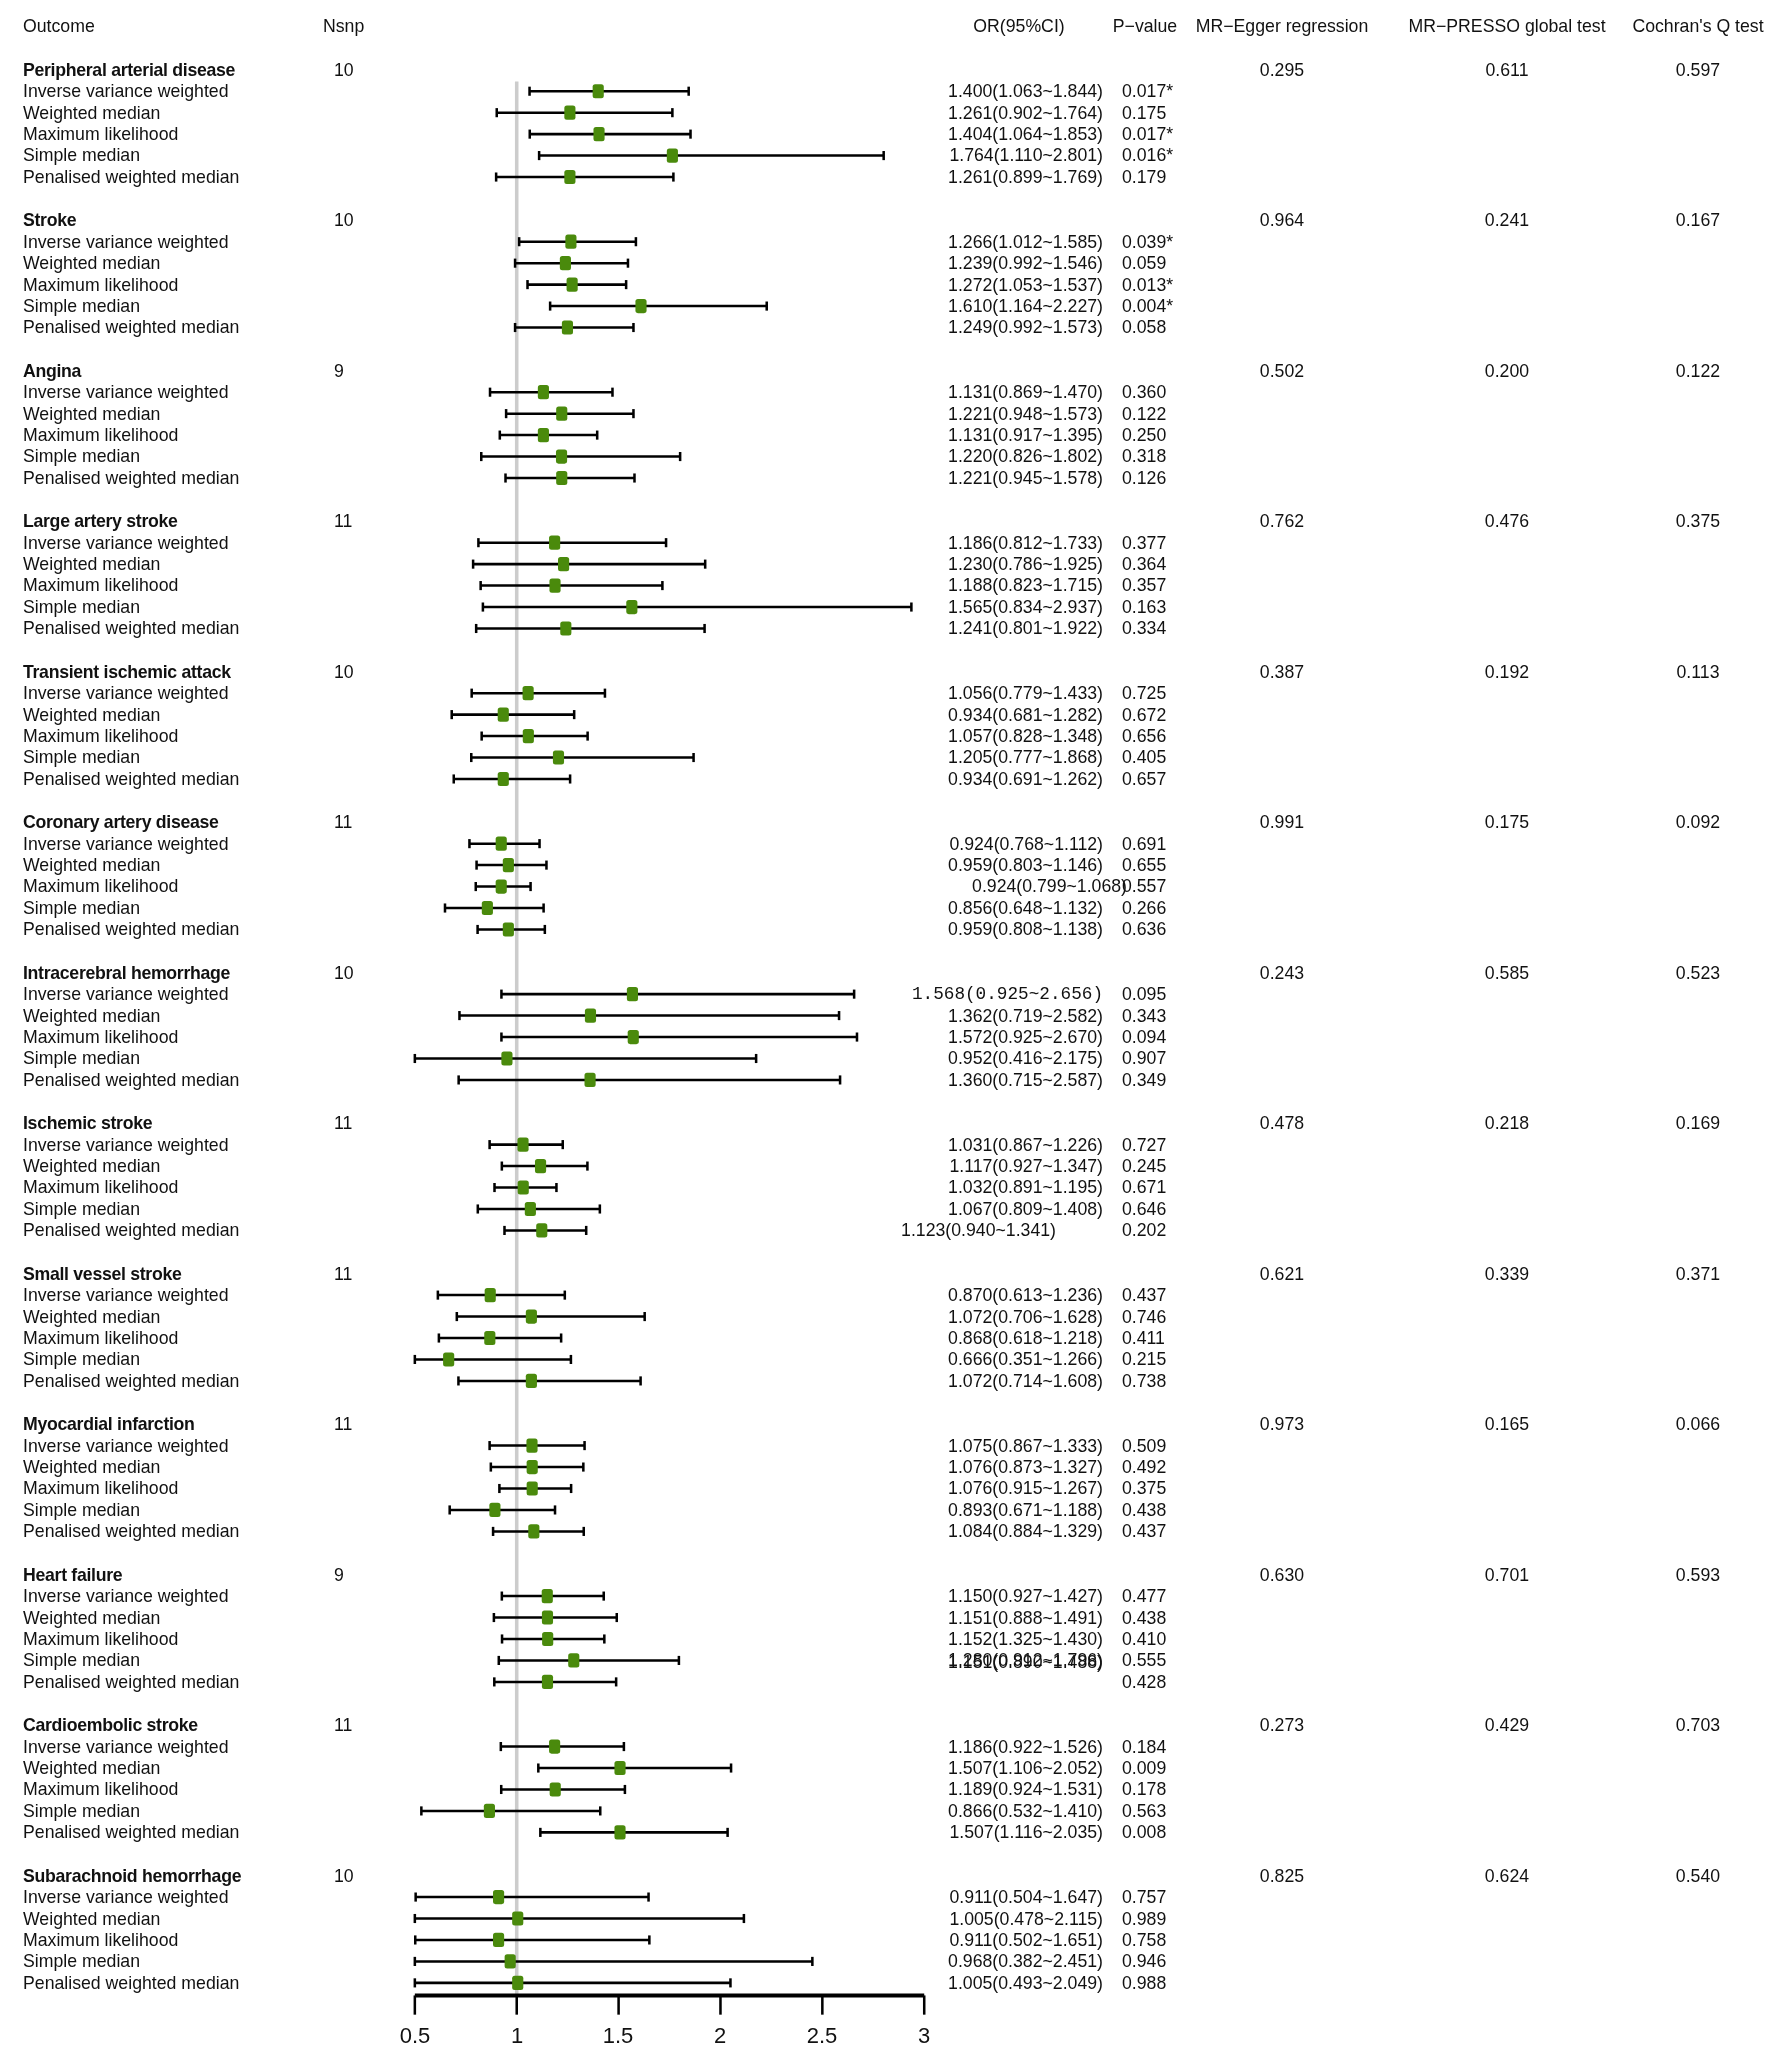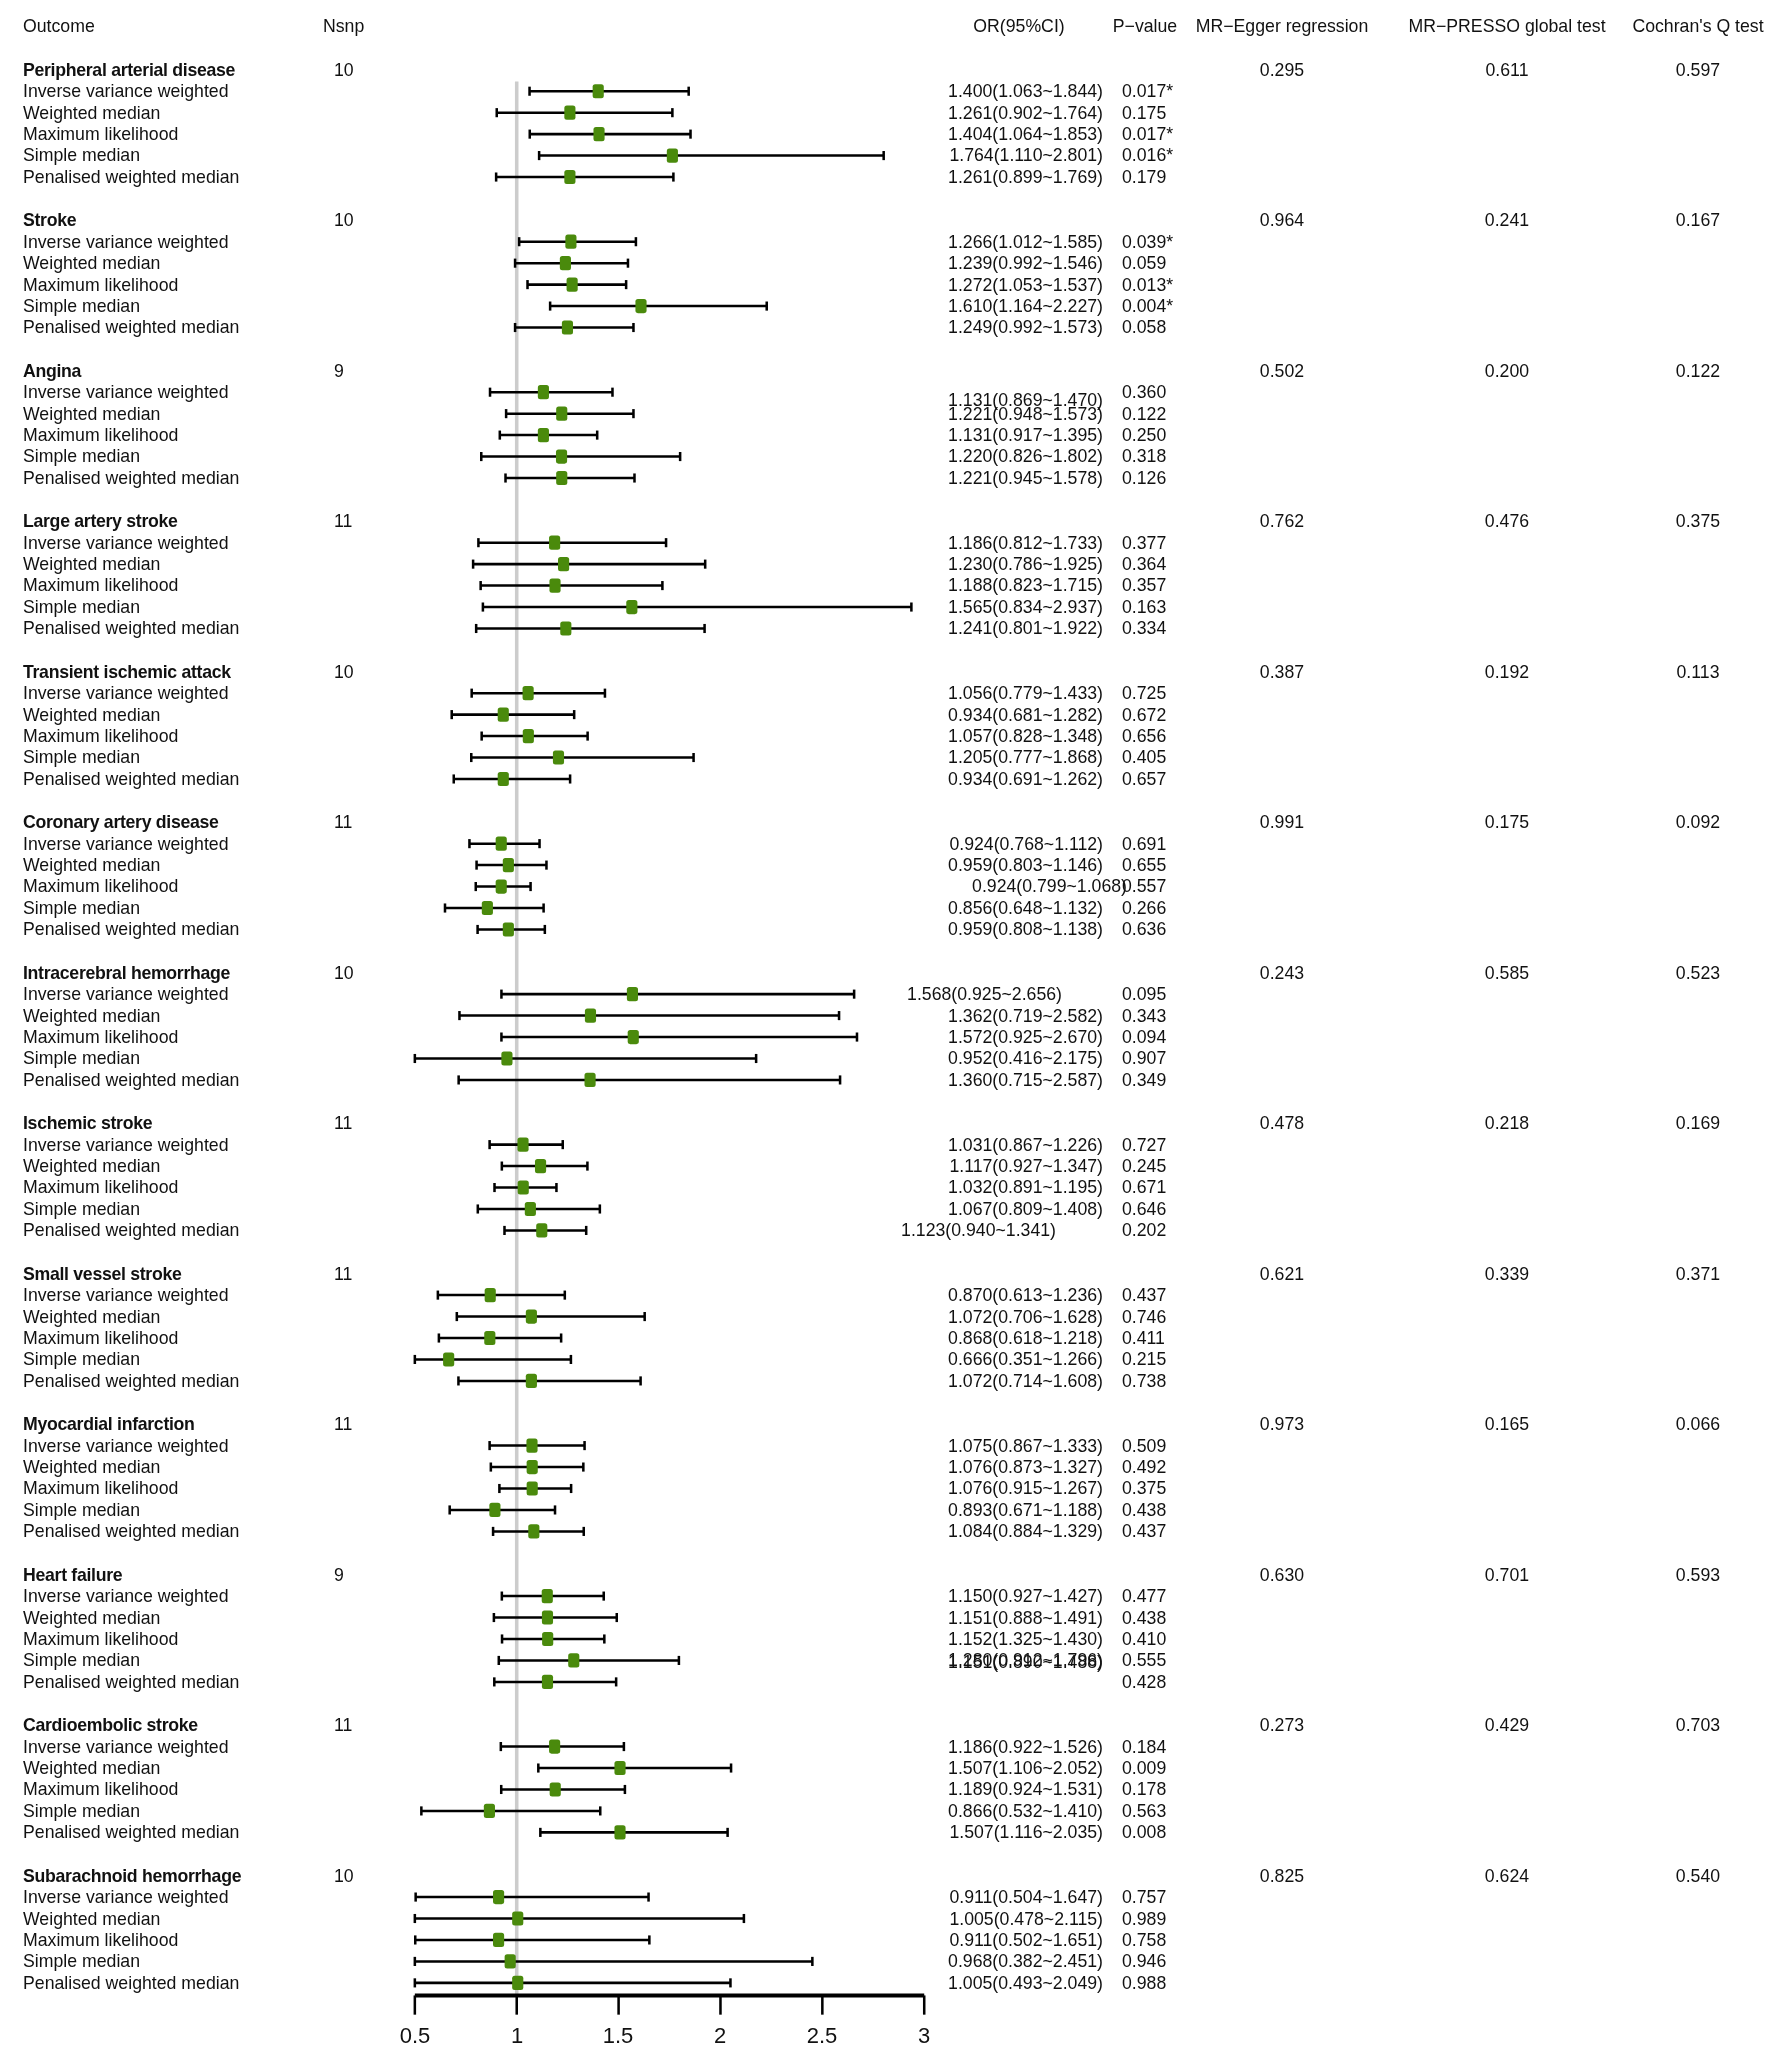--- a/index.html
+++ b/index.html
@@ -64,21 +64,21 @@
     <div class="t " style="left: 1122px; top: 296px;">0.004*</div>
     <div class="t " style="left: 23px; top: 317px;">Penalised weighted median</div>
     <div class="t r" style="left: 1103px; top: 317px;">1.249(0.992~1.573)</div>
     <div class="t " style="left: 1122px; top: 317px;">0.058</div>
     <div class="t bold" style="left: 23px; top: 361px;">Angina</div>
     <div class="t " style="left: 334px; top: 361px;">9</div>
     <div class="t c" style="left: 1282px; top: 361px;">0.502</div>
     <div class="t c" style="left: 1507px; top: 361px;">0.200</div>
     <div class="t c" style="left: 1698px; top: 361px;">0.122</div>
     <div class="t " style="left: 23px; top: 382px;">Inverse variance weighted</div>
-    <div class="t r" style="left: 1103px; top: 382px; margin-top: 8px;">1.131(0.869~1.470)</div>
+    <div class="t r" style="left: 1103px; top: 382px;">1.131(0.869~1.470)</div>
     <div class="t " style="left: 1122px; top: 382px;">0.360</div>
     <div class="t " style="left: 23px; top: 404px;">Weighted median</div>
     <div class="t r" style="left: 1103px; top: 404px;">1.221(0.948~1.573)</div>
     <div class="t " style="left: 1122px; top: 404px;">0.122</div>
     <div class="t " style="left: 23px; top: 425px;">Maximum likelihood</div>
     <div class="t r" style="left: 1103px; top: 425px;">1.131(0.917~1.395)</div>
     <div class="t " style="left: 1122px; top: 425px;">0.250</div>
     <div class="t " style="left: 23px; top: 446px;">Simple median</div>
     <div class="t r" style="left: 1103px; top: 446px;">1.220(0.826~1.802)</div>
     <div class="t " style="left: 1122px; top: 446px;">0.318</div>
@@ -144,21 +144,21 @@
     <div class="t " style="left: 1122px; top: 898px;">0.266</div>
     <div class="t " style="left: 23px; top: 919px;">Penalised weighted median</div>
     <div class="t r" style="left: 1103px; top: 919px;">0.959(0.808~1.138)</div>
     <div class="t " style="left: 1122px; top: 919px;">0.636</div>
     <div class="t bold" style="left: 23px; top: 963px;">Intracerebral hemorrhage</div>
     <div class="t " style="left: 334px; top: 963px;">10</div>
     <div class="t c" style="left: 1282px; top: 963px;">0.243</div>
     <div class="t c" style="left: 1507px; top: 963px;">0.585</div>
     <div class="t c" style="left: 1698px; top: 963px;">0.523</div>
     <div class="t " style="left: 23px; top: 984px;">Inverse variance weighted</div>
-    <div class="t r" style="left: 1062px; top: 984px;">1.568(0.925~2.656)</div>
+    <div class="t r" style="left: 1103px; top: 984px; font-family: Liberation Mono, monospace;">1.568(0.925~2.656)</div>
     <div class="t " style="left: 1122px; top: 984px;">0.095</div>
     <div class="t " style="left: 23px; top: 1006px;">Weighted median</div>
     <div class="t r" style="left: 1103px; top: 1006px;">1.362(0.719~2.582)</div>
     <div class="t " style="left: 1122px; top: 1006px;">0.343</div>
     <div class="t " style="left: 23px; top: 1027px;">Maximum likelihood</div>
     <div class="t r" style="left: 1103px; top: 1027px;">1.572(0.925~2.670)</div>
     <div class="t " style="left: 1122px; top: 1027px;">0.094</div>
     <div class="t " style="left: 23px; top: 1048px;">Simple median</div>
     <div class="t r" style="left: 1103px; top: 1048px;">0.952(0.416~2.175)</div>
     <div class="t " style="left: 1122px; top: 1048px;">0.907</div>

